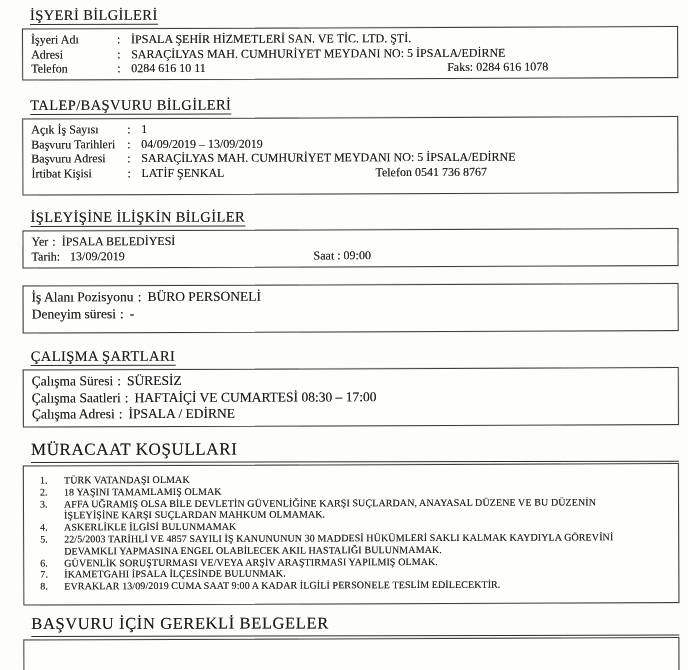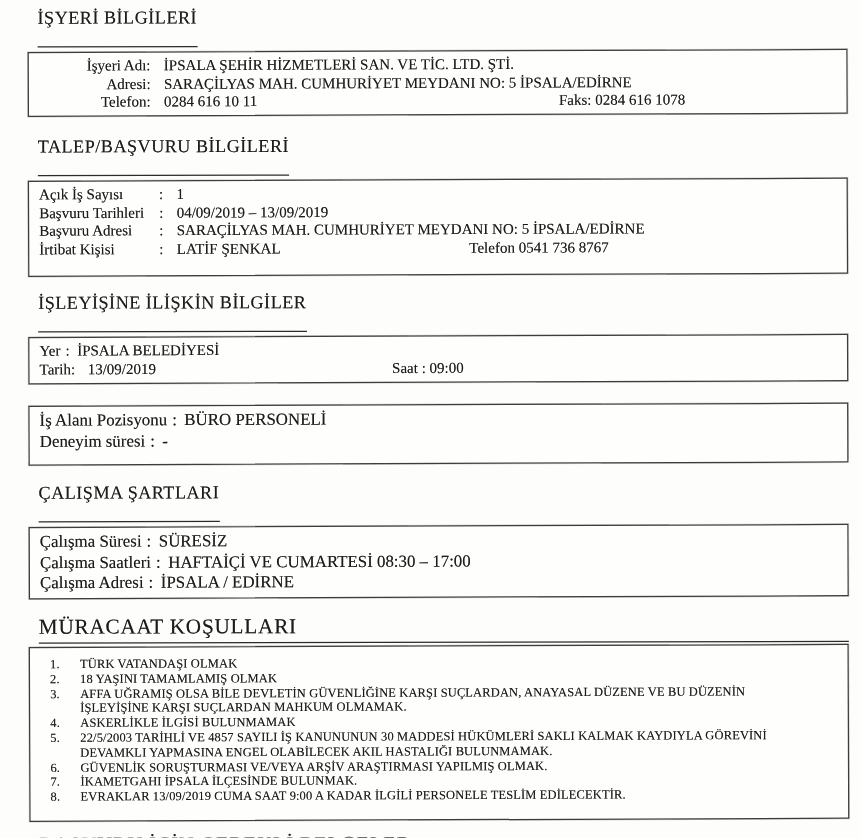--- a/index.html
+++ b/index.html
@@ -24,21 +24,21 @@
     transform-origin: left top;
   }
   .sec { margin: 0; }
   .h-small {
     display: inline-block;
     margin: 0 0 3px 8px;
     font-size: 14.5px;
     line-height: 16px;
     letter-spacing: 0.4px;
     border-bottom: 1.3px solid #2c2c2c;
-    padding-bottom: 14px;
+    padding-bottom: 1px;
     white-space: nowrap;
   }
   .h-wide {
     display: block;
     margin: 0 0 0 8px;
     font-size: 17px;
     line-height: 20px;
     letter-spacing: 0.6px;
     border-bottom: 1.3px solid #2c2c2c;
     padding-bottom: 2px;
@@ -49,21 +49,21 @@
     padding: 3px 8px 3px 8px;
     transform: rotate(-0.1deg);
     background: rgba(255,255,255,0.4);
     box-shadow: 0 0 0 0.4px rgba(60,60,60,0.25);
   }
   .txt { text-shadow: 0 0 0.35px rgba(20,20,20,0.55); }
 
   
   .kv { display: flex; position: relative; font-size: 12px; line-height: 14.5px; }
   .kv .lbl  { flex: none; }
-  .w1 { width: 86px; text-align: right; }
+  .w1 { width: 86px; }
   .w2 { width: 96px; }
   .kv .sep  { flex: none; width: 14px; text-align: left; }
   .kv .val  { flex: 1; white-space: nowrap; }
   .extra { position: absolute; top: 0; white-space: nowrap; }
 
   
   .kvi { position: relative; font-size: 12px; line-height: 15px; white-space: nowrap; }
   .kvi .sep { margin: 0 6px 0 4px; }
   .big { font-size: 13.5px; line-height: 16.5px; }
 

